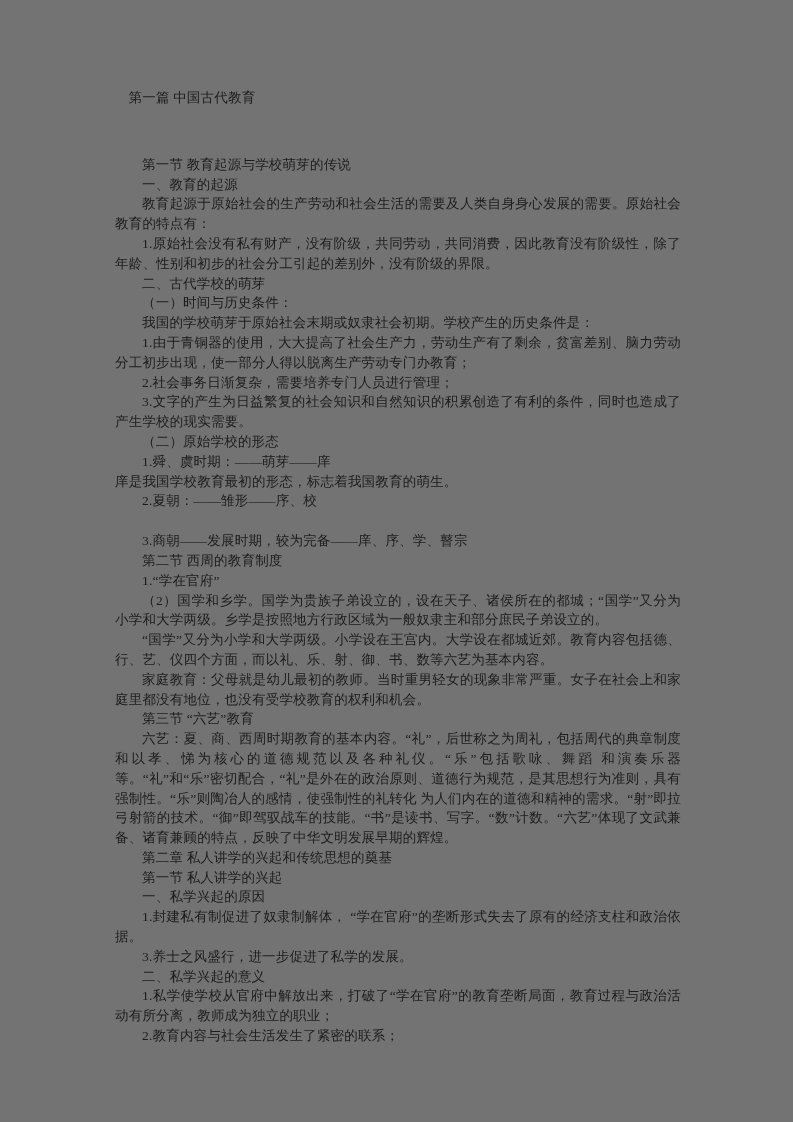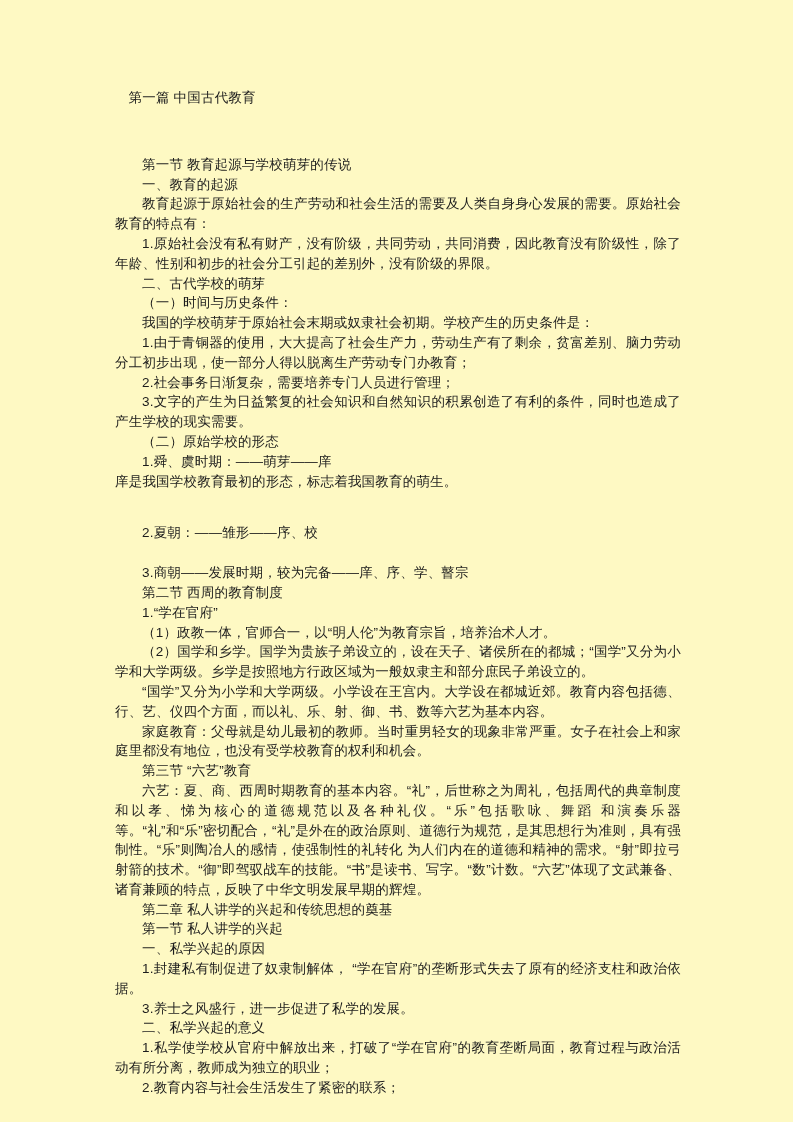--- a/index.html
+++ b/index.html
@@ -4,23 +4,23 @@
 <style>
   html, body {
     margin: 0;
     padding: 0;
     background: #ffffff;
   }
   .page {
     position: relative;
     width: 793px;
     height: 1122px;
-    background: #fef9c3;
+    background: #737373;
     overflow: hidden;
-    font-family: Liberation Sans, sans-serif;
+    font-family: Liberation Serif, serif;
   }
   .page-body {
     position: absolute;
     top: 88px;
     left: 115px;
     right: 112px;
     color: #1c1c1c;
     font-size: 13.5px;
     line-height: 19.8px;
     text-align: justify;
@@ -43,25 +43,24 @@
       <p class="para" style="text-indent: 2em;">1.原始社会没有私有财产，没有阶级，共同劳动，共同消费，因此教育没有阶级性，除了年龄、性别和初步的社会分工引起的差别外，没有阶级的界限。</p>
       <p class="para" style="text-indent: 2em;">二、古代学校的萌芽</p>
       <p class="para" style="text-indent: 2em;">（一）时间与历史条件：</p>
       <p class="para" style="text-indent: 2em;">我国的学校萌芽于原始社会末期或奴隶社会初期。学校产生的历史条件是：</p>
       <p class="para" style="text-indent: 2em;">1.由于青铜器的使用，大大提高了社会生产力，劳动生产有了剩余，贫富差别、脑力劳动分工初步出现，使一部分人得以脱离生产劳动专门办教育；</p>
       <p class="para" style="text-indent: 2em;">2.社会事务日渐复杂，需要培养专门人员进行管理；</p>
       <p class="para" style="text-indent: 2em;">3.文字的产生为日益繁复的社会知识和自然知识的积累创造了有利的条件，同时也造成了产生学校的现实需要。</p>
       <p class="para" style="text-indent: 2em;">（二）原始学校的形态</p>
       <p class="para" style="text-indent: 2em;">1.舜、虞时期：——萌芽——庠</p>
       <p class="para" style="text-indent: 0em;">庠是我国学校教育最初的形态，标志着我国教育的萌生。</p>
-      <p class="para" style="text-indent: 2em; margin-top: 32px;">2.夏朝：——雏形——序、校</p>
+      <p class="para" style="text-indent: 2em;">2.夏朝：——雏形——序、校</p>
       <p class="para" style="text-indent: 2em; margin-top: 20px;">3.商朝——发展时期，较为完备——庠、序、学、瞽宗</p>
       <p class="para" style="text-indent: 2em;">第二节 西周的教育制度</p>
       <p class="para" style="text-indent: 2em;">1.“学在官府”</p>
-      <p class="para" style="text-indent: 2em;">（1）政教一体，官师合一，以“明人伦”为教育宗旨，培养治术人才。</p>
       <p class="para" style="text-indent: 2em;">（2）国学和乡学。国学为贵族子弟设立的，设在天子、诸侯所在的都城；“国学”又分为小学和大学两级。乡学是按照地方行政区域为一般奴隶主和部分庶民子弟设立的。</p>
       <p class="para" style="text-indent: 2em;">“国学”又分为小学和大学两级。小学设在王宫内。大学设在都城近郊。教育内容包括德、行、艺、仪四个方面，而以礼、乐、射、御、书、数等六艺为基本内容。</p>
       <p class="para" style="text-indent: 2em;">家庭教育：父母就是幼儿最初的教师。当时重男轻女的现象非常严重。女子在社会上和家庭里都没有地位，也没有受学校教育的权利和机会。</p>
       <p class="para" style="text-indent: 2em;">第三节 “六艺”教育</p>
       <p class="para" style="text-indent: 2em;">六艺：夏、商、西周时期教育的基本内容。“礼”，后世称之为周礼，包括周代的典章制度和以孝、悌为核心的道德规范以及各种礼仪。“乐”包括歌咏、舞蹈 和演奏乐器等。“礼”和“乐”密切配合，“礼”是外在的政治原则、道德行为规范，是其思想行为准则，具有强制性。“乐”则陶冶人的感情，使强制性的礼转化 为人们内在的道德和精神的需求。“射”即拉弓射箭的技术。“御”即驾驭战车的技能。“书”是读书、写字。“数”计数。“六艺”体现了文武兼备、诸育兼顾的特点，反映了中华文明发展早期的辉煌。</p>
       <p class="para" style="text-indent: 2em;">第二章 私人讲学的兴起和传统思想的奠基</p>
       <p class="para" style="text-indent: 2em;">第一节 私人讲学的兴起</p>
       <p class="para" style="text-indent: 2em;">一、私学兴起的原因</p>
       <p class="para" style="text-indent: 2em;">1.封建私有制促进了奴隶制解体， “学在官府”的垄断形式失去了原有的经济支柱和政治依据。</p>
       <p class="para" style="text-indent: 2em;">3.养士之风盛行，进一步促进了私学的发展。</p>

